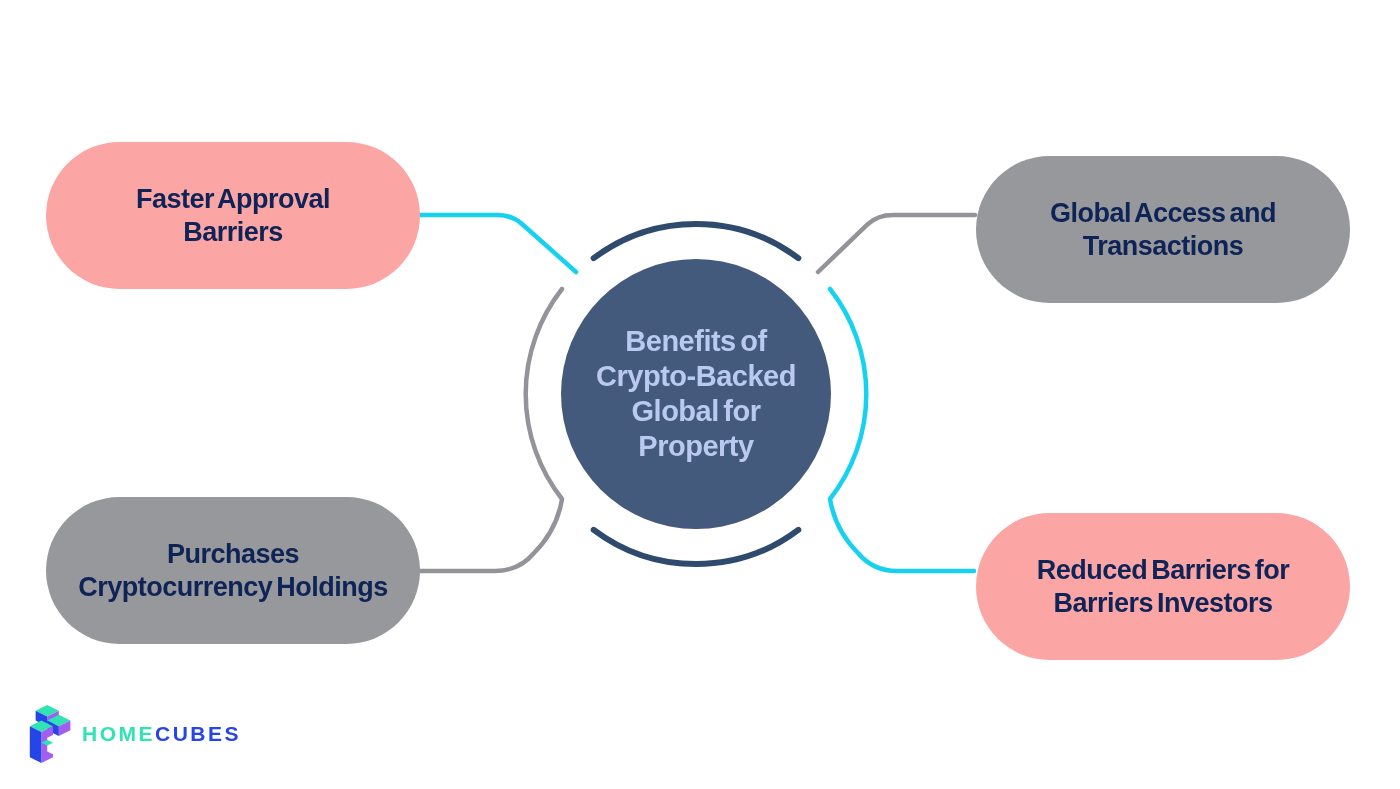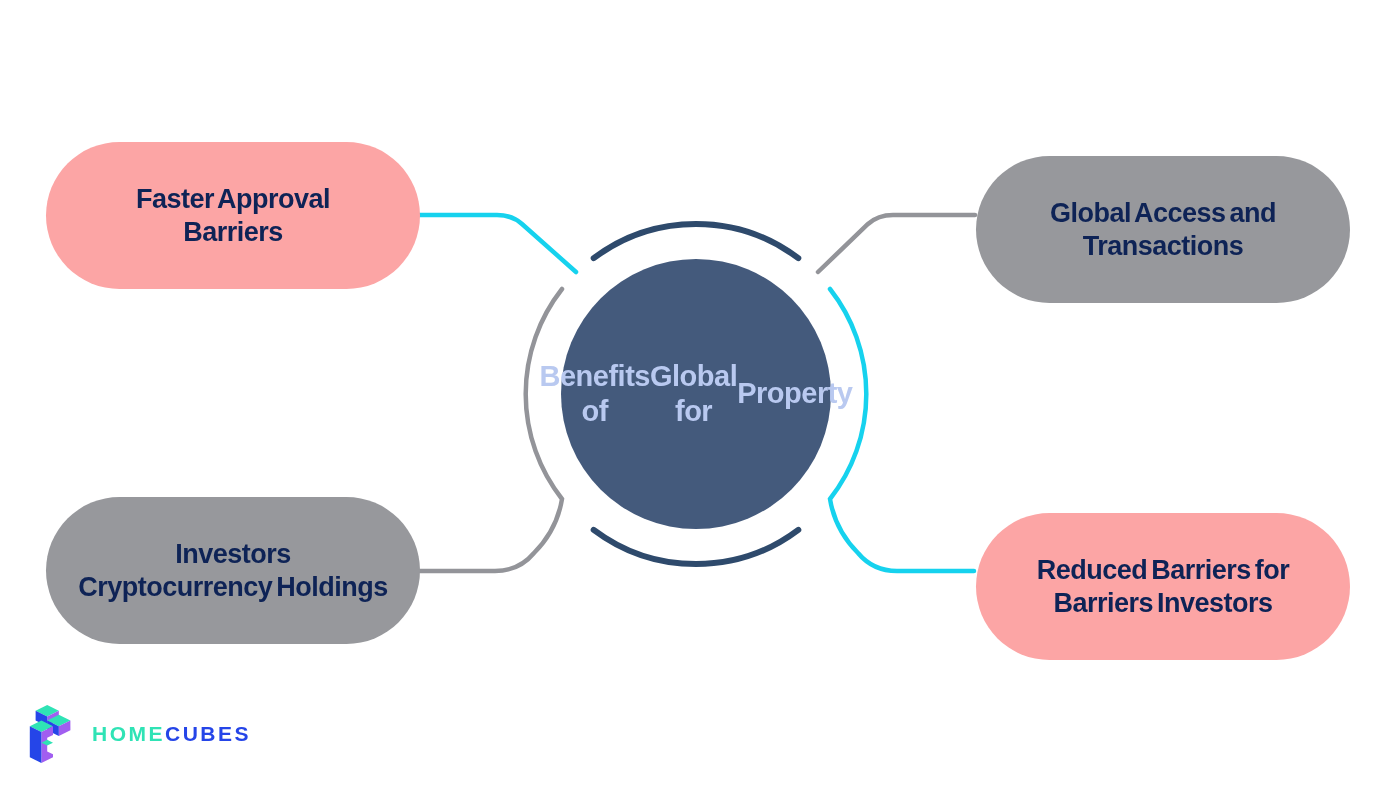--- a/index.html
+++ b/index.html
@@ -44,38 +44,38 @@
   .node-tr { left: 976px; top: 142px; margin-top: 14px; }
   .node-bl { left: 46px;  top: 497px; }
   .node-br { left: 976px; top: 513px; }
   .center-label {
     position: absolute;
     left: 561px;
     top: 259px;
     width: 270px;
     height: 270px;
     display: flex;
-    flex-direction: row;
+    flex-direction: column;
     align-items: center;
     justify-content: center;
     text-align: center;
     font-weight: 700;
     font-size: 29px;
     line-height: 1.21;
     letter-spacing: -0.5px;
     word-spacing: -3px;
     color: #b9c9f0;
   }
   .logo {
     position: absolute;
     left: 24px;
     top: 700px;
     display: flex;
     align-items: center;
-    gap: 10px;
+    gap: 0;
   }
   .logo-icon { width: 58px; height: 68px; }
   .logo-word {
     font-weight: 700;
     font-size: 21px;
     letter-spacing: 2.5px;
     white-space: nowrap;
   }
   .logo-word .mint { color: #2fe3b5; }
   .logo-word .blue { color: #2545e8; }
@@ -96,36 +96,37 @@
     <path d="M 830 289 A 170 170 0 0 1 830 499 C 833 517 842 537 858 553 Q 873 571 897 571 L 974 571" fill="none" stroke="#16d2ee" stroke-width="4.5" stroke-linecap="round"></path>
 
     <path d="M 593.7 258.2 A 170 170 0 0 1 798.3 258.2" fill="none" stroke="#2e4a6c" stroke-width="6" stroke-linecap="round"></path>
     <path d="M 798.3 529.8 A 170 170 0 0 1 593.7 529.8" fill="none" stroke="#2e4a6c" stroke-width="6" stroke-linecap="round"></path>
 
     <circle cx="696" cy="394" r="135" fill="#445a7c"></circle>
   </svg>
 
   <div class="center-label">
     <div>Benefits of</div>
+    <div>Crypto-Backed</div>
     <div>Global for</div>
     <div>Property</div>
   </div>
 
   <div class="node cyan node-tl">
     <div>Faster Approval</div>
     <div>Barriers</div>
   </div>
 
   <div class="node gray node-tr">
     <div>Global Access and</div>
     <div>Transactions</div>
   </div>
 
   <div class="node gray node-bl">
-    <div>Investors</div>
+    <div>Purchases</div>
     <div>Cryptocurrency Holdings</div>
   </div>
 
   <div class="node cyan node-br">
     <div>Reduced Barriers for</div>
     <div>Barriers Investors</div>
   </div>
 
   <div class="logo">
     <svg class="logo-icon" viewBox="0 0 60 70" xmlns="http://www.w3.org/2000/svg" aria-hidden="true">

